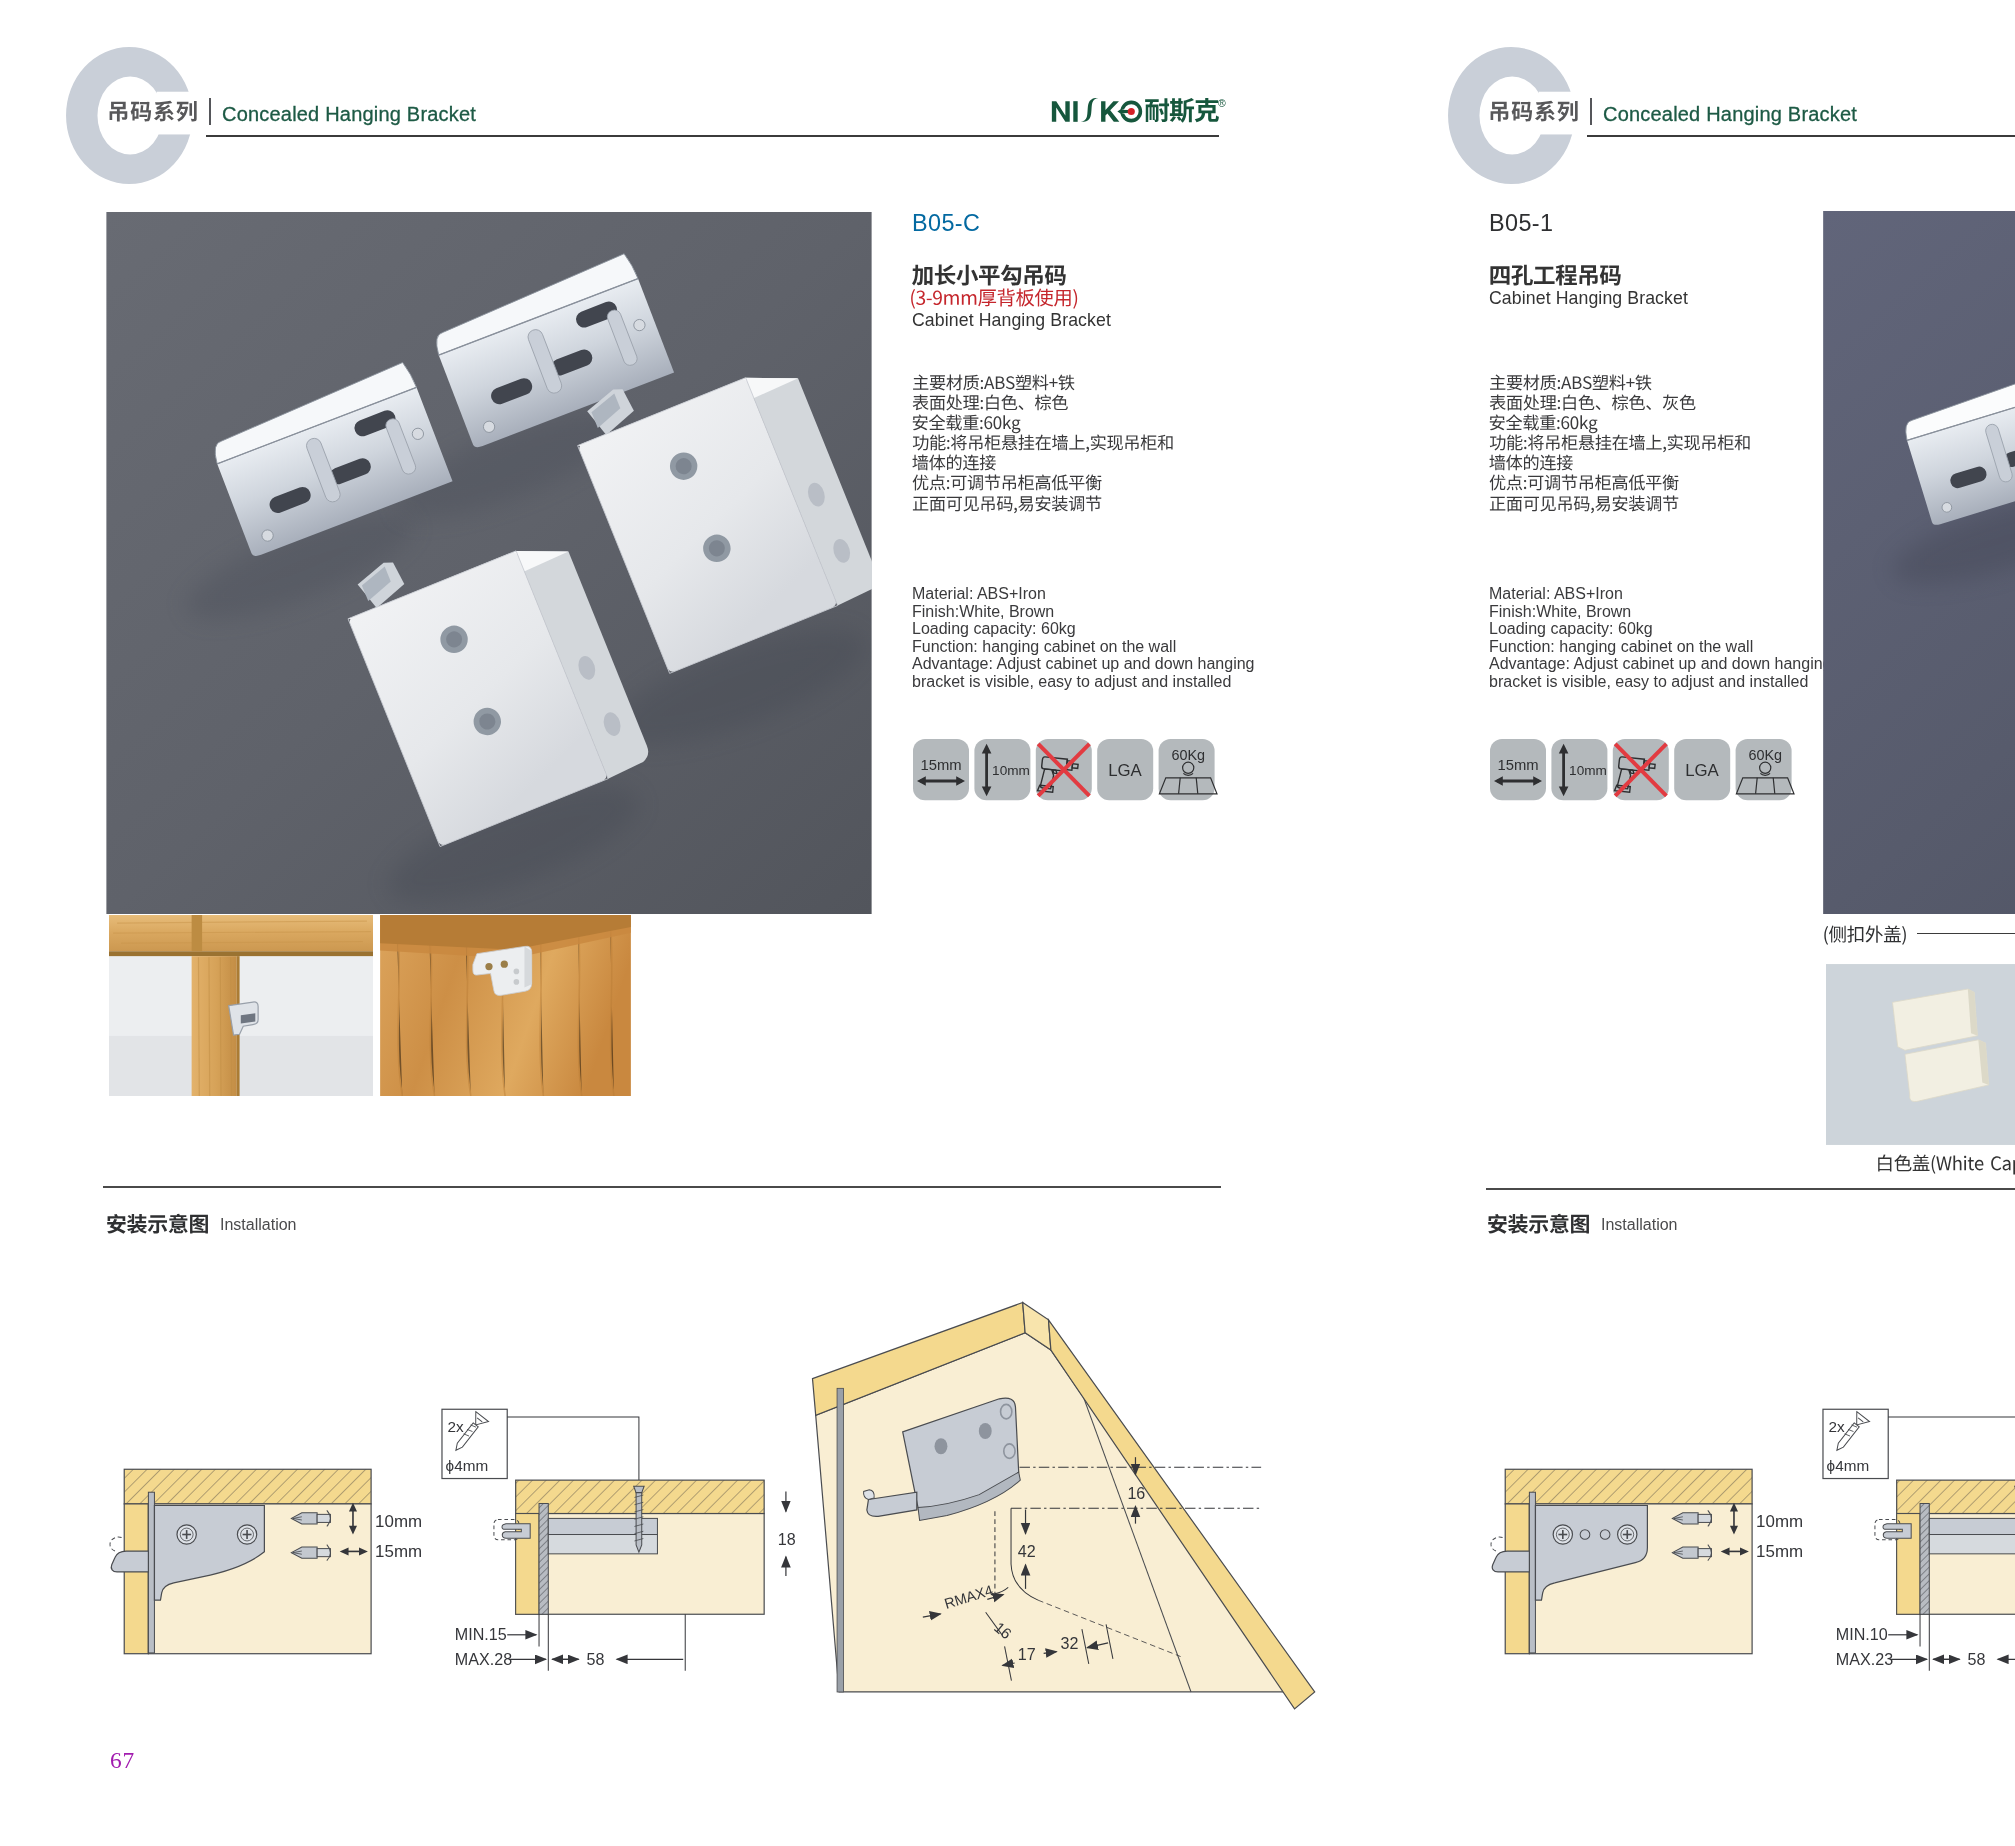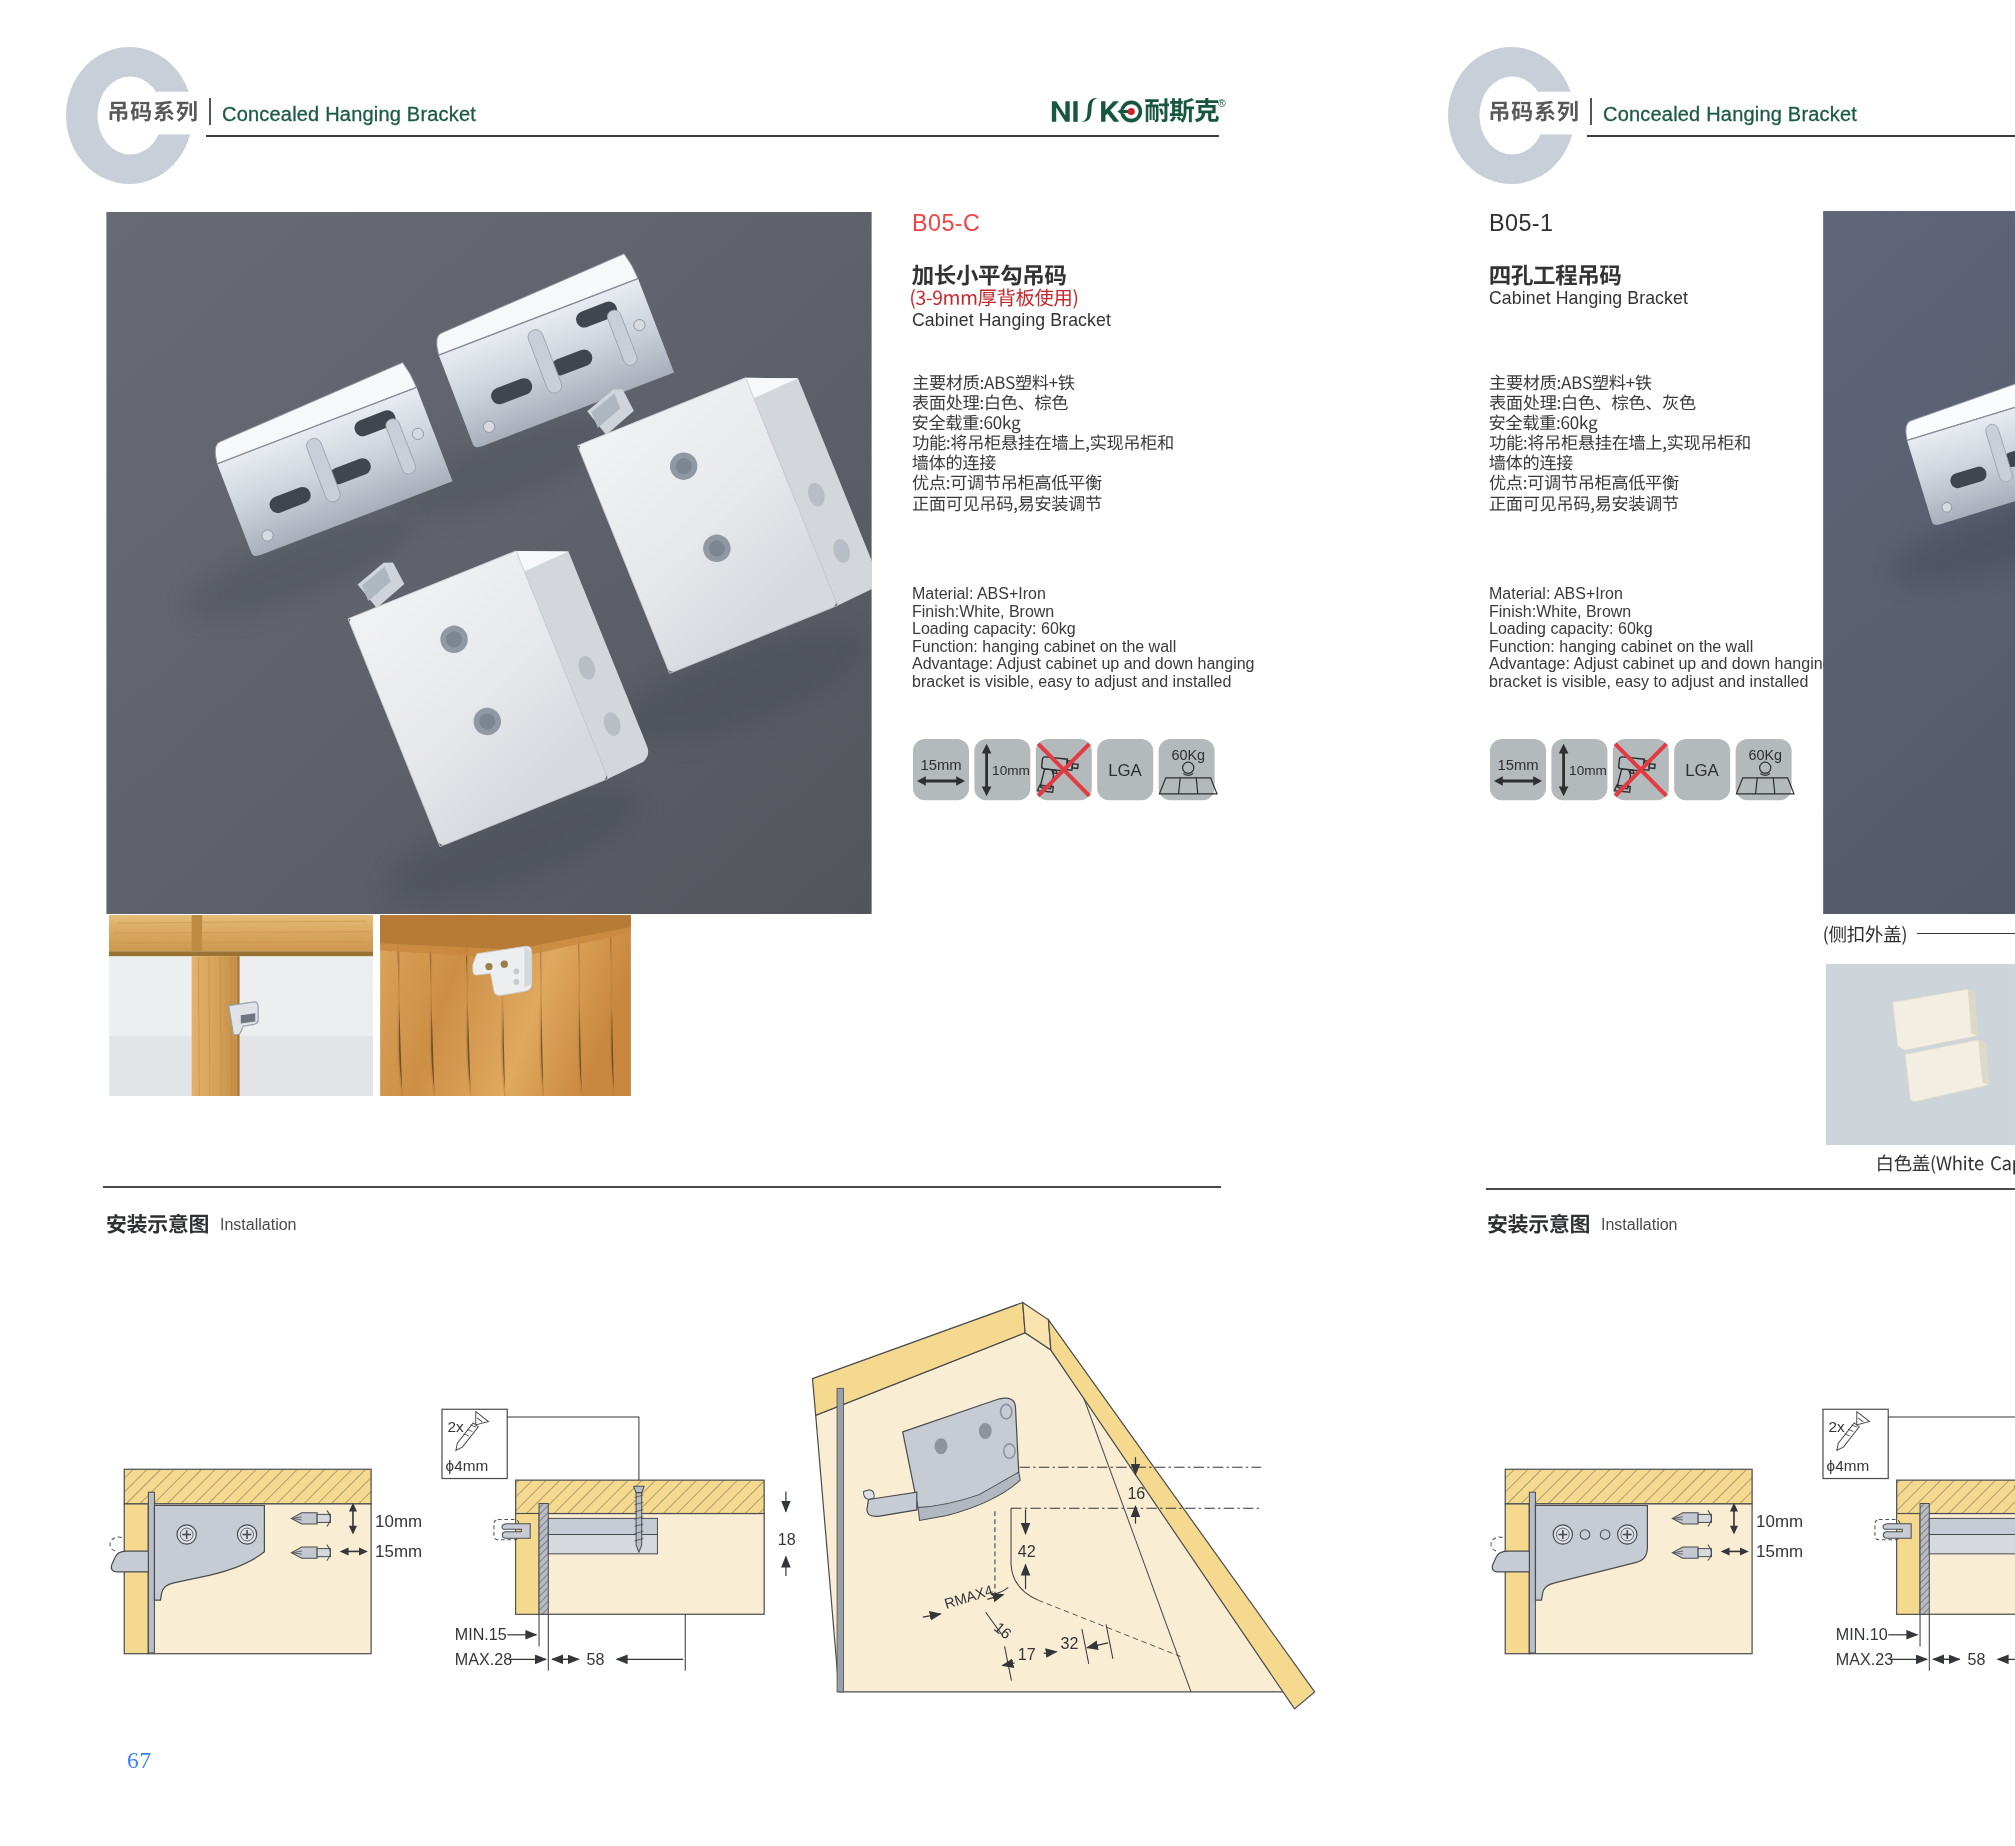--- a/index.html
+++ b/index.html
@@ -191,21 +191,21 @@
         </g>
       </g>
     </svg>
 
 <div style="position:absolute;left:1590px;top:98px;width:2.4px;height:26.6px;background:#55565a"></div>
 
 <div style="position:absolute;left:1603px;top:103px;font-size:20px;color:#1d5a45;letter-spacing:0.2px;white-space:pre;-webkit-text-stroke:0.3px #1d5a45;">Concealed Hanging Bracket</div>
 
 <div style="position:absolute;left:1587px;top:135px;width:1009px;height:2px;background:#3b3b3b"></div>
 
-<div style="position:absolute;left:912px;top:210px;font-size:23.4px;color:#ef4444;font-weight:400;letter-spacing:0.4px;font-family:'Liberation Sans',sans-serif;white-space:pre;line-height:1.18;">B05-C</div>
+<div style="position:absolute;left:912px;top:210px;font-size:23.4px;color:#0369a1;font-weight:400;letter-spacing:0.4px;font-family:'Liberation Sans',sans-serif;white-space:pre;line-height:1.18;">B05-C</div>
 
 <svg style="position:absolute;left:889px;top:236px;overflow:visible" width="200" height="79" viewBox="0 0 496 196">
       <g transform="translate(56,118)">
         <g transform="translate(0,0) scale(0.056,-0.056)" fill="#333">
           <use href="#gb7" x="0"></use>
           <use href="#gb8" x="980"></use>
           <use href="#gb9" x="1960"></use>
           <use href="#gb10" x="2940"></use>
           <use href="#gb11" x="3920"></use>
           <use href="#gb0" x="4900"></use>
@@ -590,21 +590,21 @@
       <text x="688" y="52" font-size="36" fill="#2e2f31" text-anchor="middle" font-family="Liberation Sans">60Kg</text>
       <g stroke="#2e2f31" stroke-width="3" fill="none">
         <circle cx="688" cy="72" r="14"></circle>
         <path d="M676,86 a14,10 0 0,0 24,0"></path>
         <path d="M632,97 h112 l16,40 h-144 Z"></path>
         <line x1="668" y1="97" x2="664" y2="137"></line>
         <line x1="708" y1="97" x2="712" y2="137"></line>
       </g>
     </svg>
 
-<div style="position:absolute;left:110px;top:1747px;font-size:23.4px;color:#3b82f6;font-weight:400;letter-spacing:0.8px;font-family:'Liberation Serif',serif;white-space:pre;line-height:1.18;margin-left:17px;">67</div>
+<div style="position:absolute;left:110px;top:1747px;font-size:23.4px;color:#a21caf;font-weight:400;letter-spacing:0.8px;font-family:'Liberation Serif',serif;white-space:pre;line-height:1.18;">67</div>
 
 <div style="position:absolute;left:103px;top:1186px;width:1118px;height:1.6px;background:#4a4a4a"></div>
 
 <div style="position:absolute;left:1486px;top:1188px;width:1108px;height:1.6px;background:#4a4a4a"></div>
 
 <svg style="position:absolute;left:85px;top:1188px;overflow:visible" width="145" height="73" viewBox="0 0 361 182">
       <g transform="translate(52,109)">
         <g transform="translate(0,0) scale(0.052,-0.052)" fill="#2f3032">
           <use href="#gb88" x="0"></use>
           <use href="#gb89" x="990"></use>

